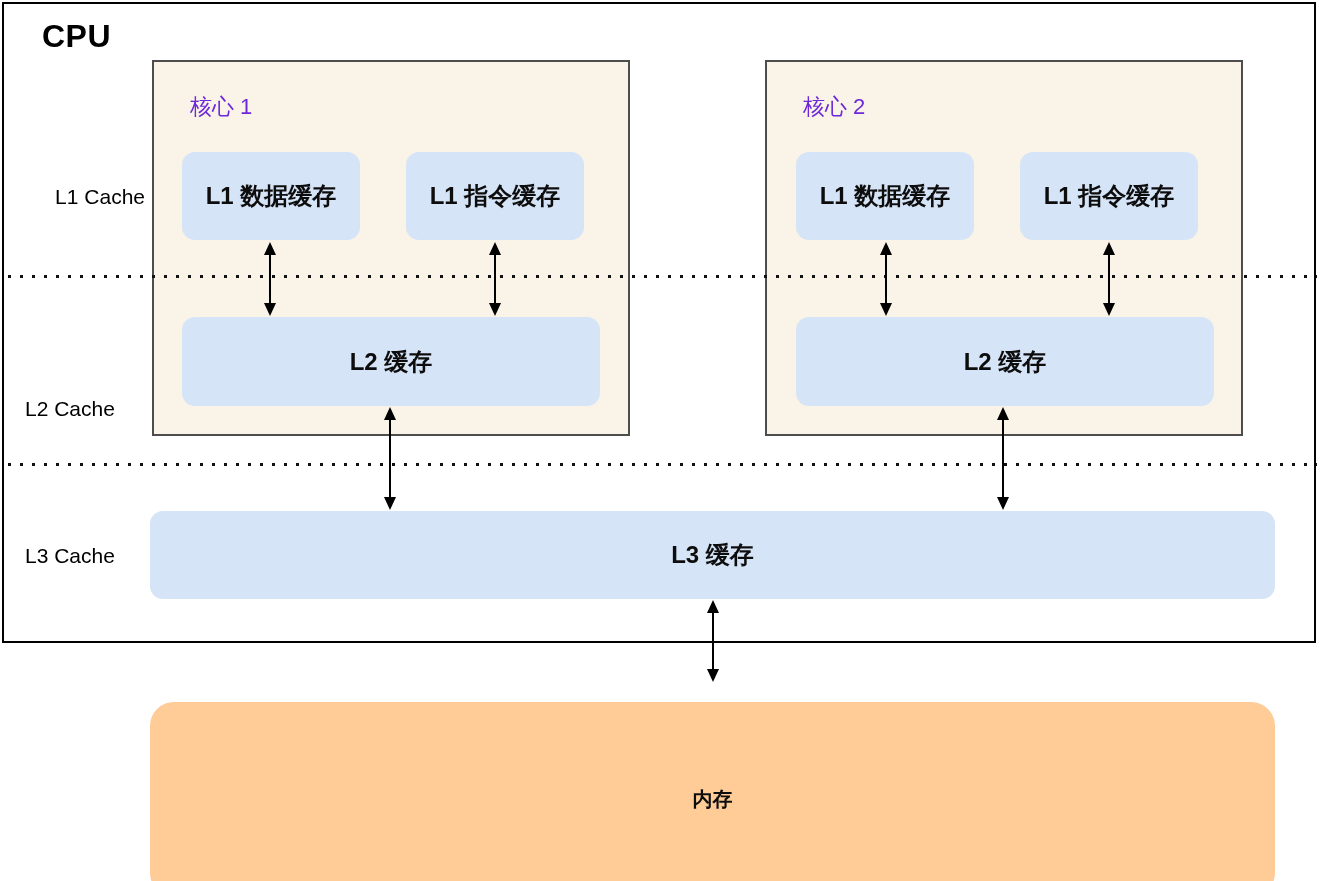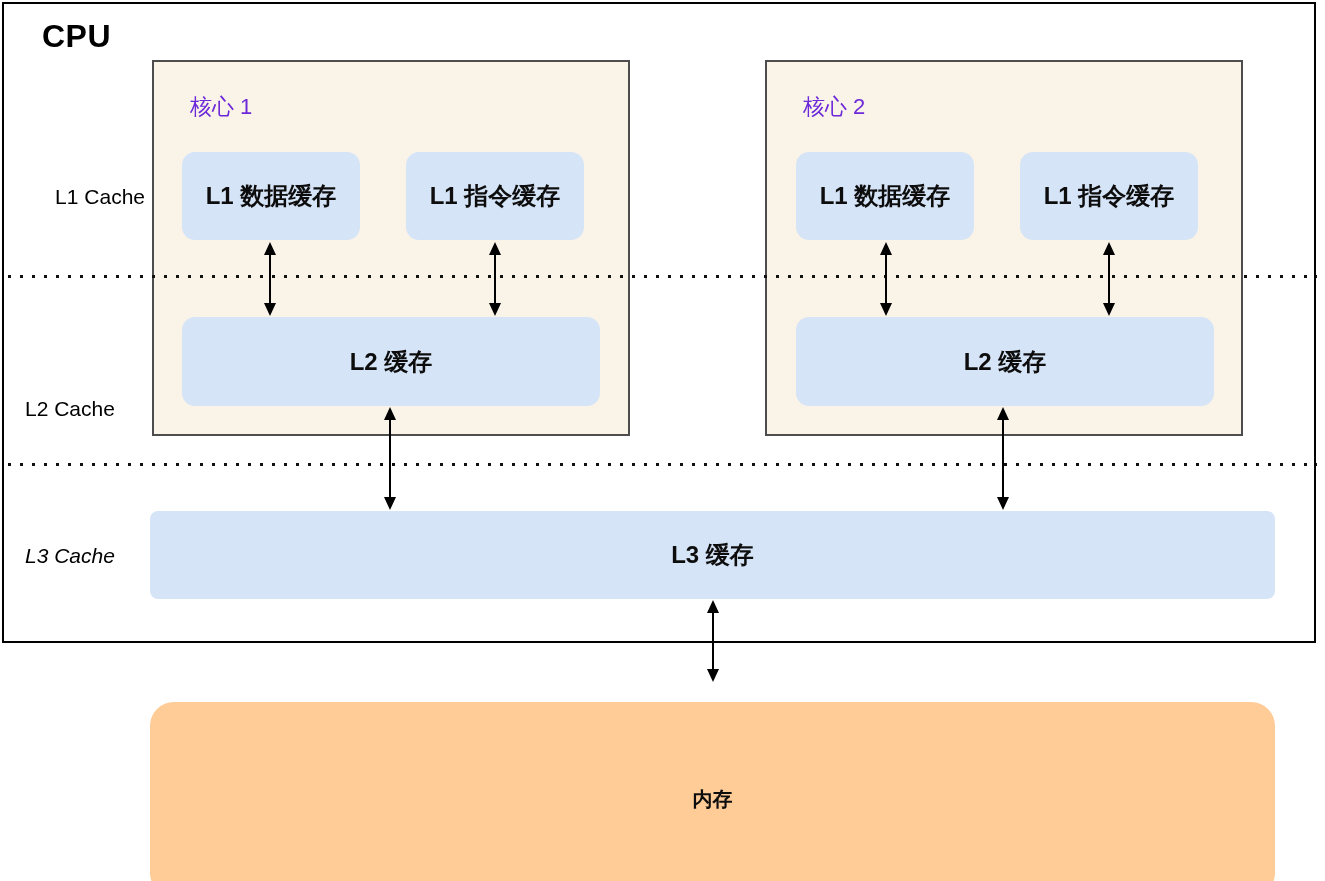--- a/index.html
+++ b/index.html
@@ -63,40 +63,40 @@
 </head>
 <body>
 
 <div class="canvas">
 
   <div class="cpu-box"></div>
   <div class="cpu-title">CPU</div>
 
   <div class="row-label" style="top:185px;text-align:right;">L1 Cache</div>
   <div class="row-label" style="top:349px;margin-top:48px;">L2 Cache</div>
-  <div class="row-label" style="top:544px;font-style:italic;">L3 Cache</div>
+  <div class="row-label" style="top:544px;">L3 Cache</div>
 
   <div class="core" style="left:152px;">
     <div class="core-title">核心 1</div>
   </div>
   <div class="cache-box" style="left:182px;top:152px;width:178px;height:88px;">L1 数据缓存</div>
   <div class="cache-box" style="left:406px;top:152px;width:178px;height:88px;">L1 指令缓存</div>
   <div class="cache-box" style="left:182px;top:317px;width:418px;height:89px;">L2 缓存</div>
 
   <div class="core" style="left:765px;">
     <div class="core-title">核心 2</div>
   </div>
   <div class="cache-box" style="left:796px;top:152px;width:178px;height:88px;">L1 数据缓存</div>
   <div class="cache-box" style="left:1020px;top:152px;width:178px;height:88px;">L1 指令缓存</div>
   <div class="cache-box" style="left:796px;top:317px;width:418px;height:89px;">L2 缓存</div>
 
   <div class="dotted-line" style="top:275px;"></div>
   <div class="dotted-line" style="top:463px;"></div>
 
-  <div class="cache-box" style="left:150px;top:511px;width:1125px;height:88px;border-radius:8px;">L3 缓存</div>
+  <div class="cache-box" style="left:150px;top:511px;width:1125px;height:88px;">L3 缓存</div>
 
   <div class="memory-box">内存</div>
 
   <div class="varrow" style="left:263px;top:242px;height:74px;">
     <span class="stem"></span>
       <span class="head head-top"></span>
       <span class="head head-bottom"></span>
   </div>
   <div class="varrow" style="left:488px;top:242px;height:74px;">
     <span class="stem"></span>

